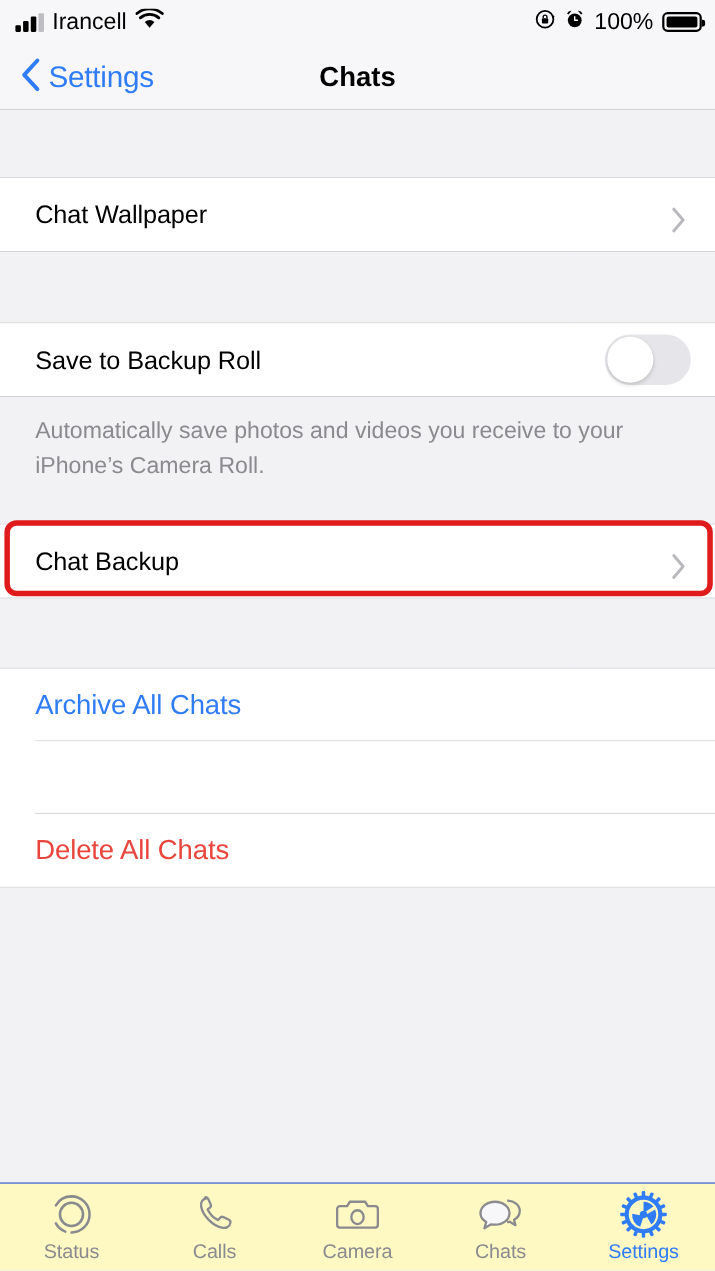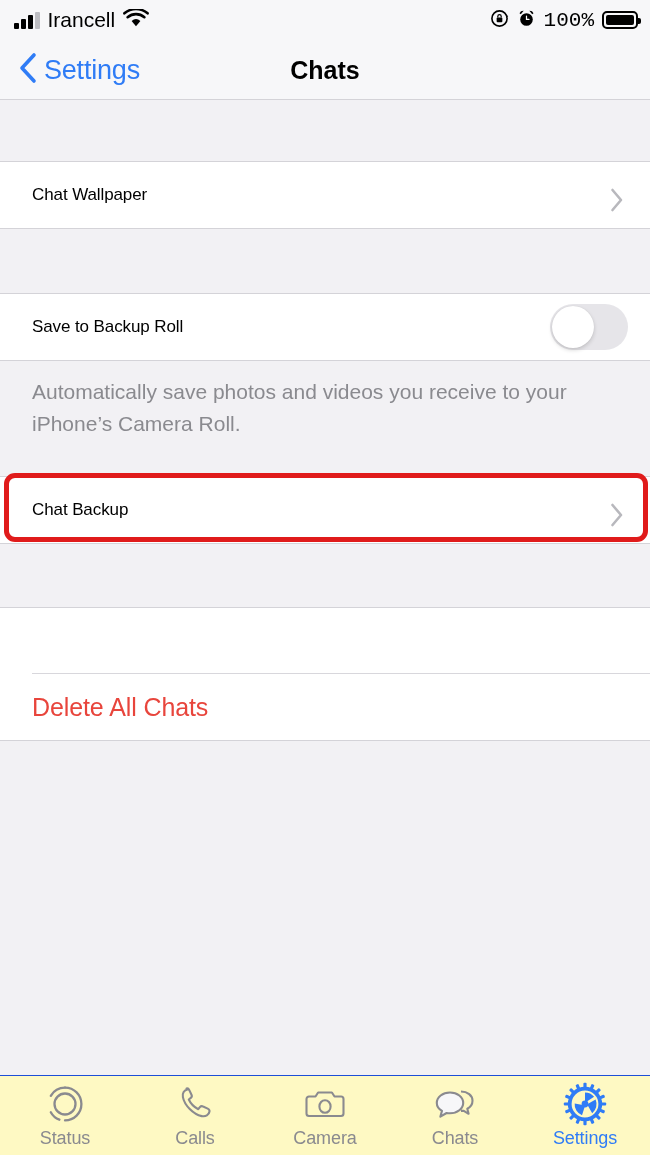--- a/index.html
+++ b/index.html
@@ -15,21 +15,21 @@
   .statusbar {
     position: absolute; top: 0; left: 0; width: 650px; height: 40px;
     background: #F7F7F9;
     display: flex; align-items: center;
   }
   .sb-left { position: absolute; left: 14px; display: flex; align-items: center; gap: 8px; }
   .sb-center { position: absolute; left: 0; width: 650px; text-align: center; }
   .sb-right { position: absolute; right: 12px; display: flex; align-items: center; gap: 8px; }
   .sb-time { font-size: 21px; font-weight: 600; color: #000; letter-spacing: .3px; }
   .carrier { font-size: 21px; color: #000; }
-  .pct { font-size: 21px; color: #000; font-family: Liberation Mono, monospace; }
+  .pct { font-size: 21px; color: #000; }
   .bars { display: flex; align-items: flex-end; gap: 2.5px; height: 17px; }
   .bars i { display: block; width: 4.5px; background: #000; border-radius: 1px; }
   .bars i:nth-child(1) { height: 6px; }
   .bars i:nth-child(2) { height: 10px; }
   .bars i:nth-child(3) { height: 14px; }
   .bars i:nth-child(4) { height: 17px; background: #BDBDC2; }
   .battery {
     width: 36px; height: 18px; border: 2px solid #000; border-radius: 5px;
     position: relative; padding: 2px;
   }
@@ -61,21 +61,21 @@
   .section {
     position: absolute; left: 0; width: 650px;
     background: #FFFFFF;
     border-top: 1px solid #D4D3D8;
     border-bottom: 1px solid #D4D3D8;
   }
   .row {
     position: relative; height: 66px; display: flex; align-items: center;
     padding: 0 20px 0 32px; background: #FFFFFF;
   }
-  .row-label { font-size: 17px; color: #000; letter-spacing: -.1px; }
+  .row-label { font-size: 23px; color: #000; letter-spacing: -.1px; }
   .row-link { font-size: 25px; letter-spacing: -.1px; }
   .blue { color: #2F7CF6; }
   .red { color: #E8453C; }
   .chevron {
     position: absolute; right: 26px; top: 50%; transform: translateY(-50%);
     width: 14px; height: 14px;
   }
   .sep {
     position: absolute; left: 32px; right: 0; bottom: 0; height: 1px;
     background: #D8D7DC;
@@ -208,20 +208,24 @@
       <span class="chevron">
         <svg width="14" height="24" viewBox="0 0 14 24">
           <path d="M2.5 2 L11 12 L2.5 22" stroke="#B8B8BD" stroke-width="2.6" fill="none" stroke-linecap="round" stroke-linejoin="round"></path>
         </svg>
       </span>
     </div>
   </div>
   <div class="highlight" style="left:4px; top:473px; width:644px; height:69px;"></div>
 
   <div class="section" style="top:607px;">
+    <div class="row">
+      <span class="row-link blue">Archive All Chats</span>
+      <span class="sep"></span>
+    </div>
     <div class="row">
       <span class="sep"></span>
     </div>
     <div class="row">
       <span class="row-link red">Delete All Chats</span>
     </div>
   </div>
 
   <div class="tabbar">
 

